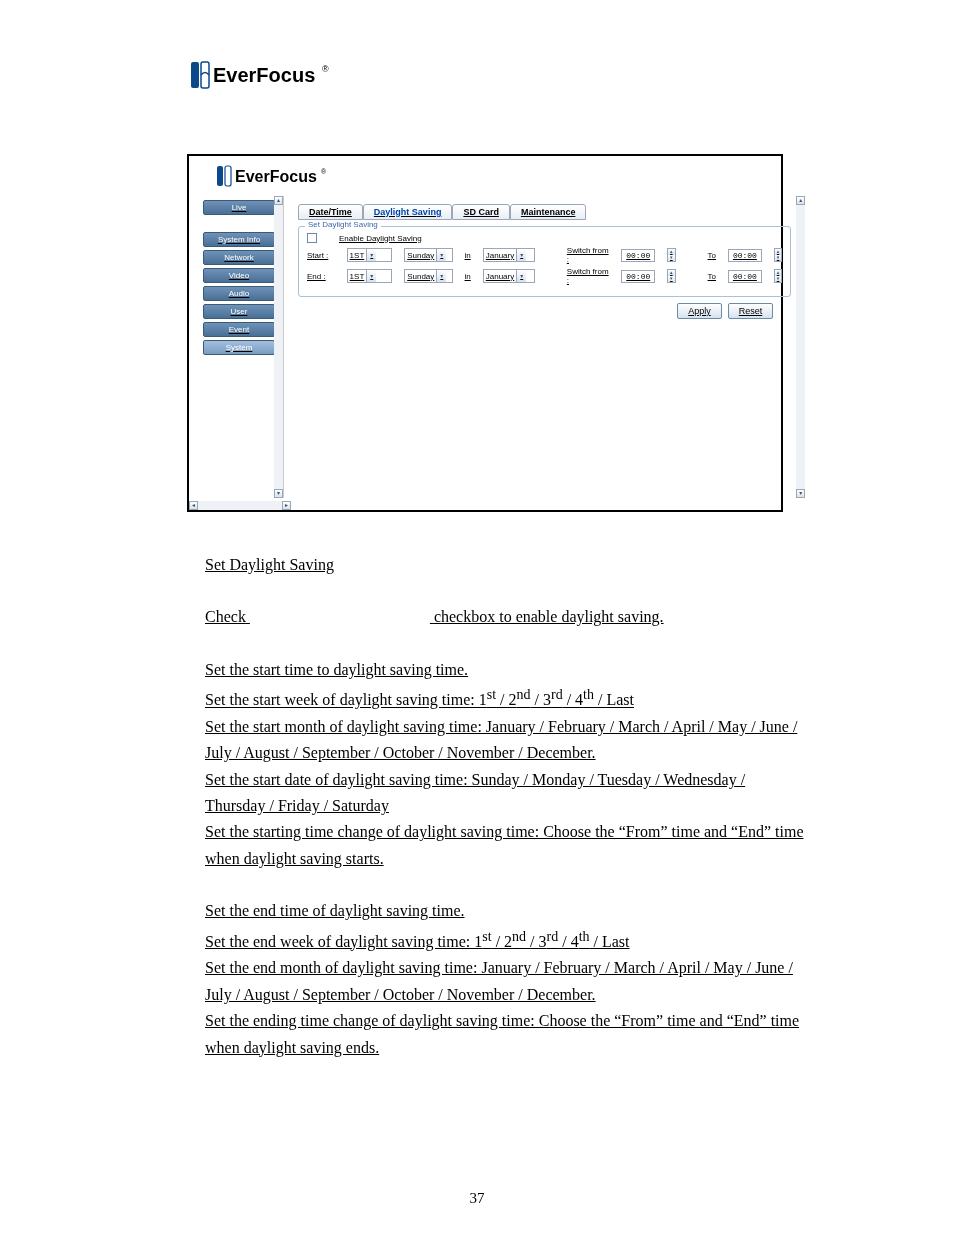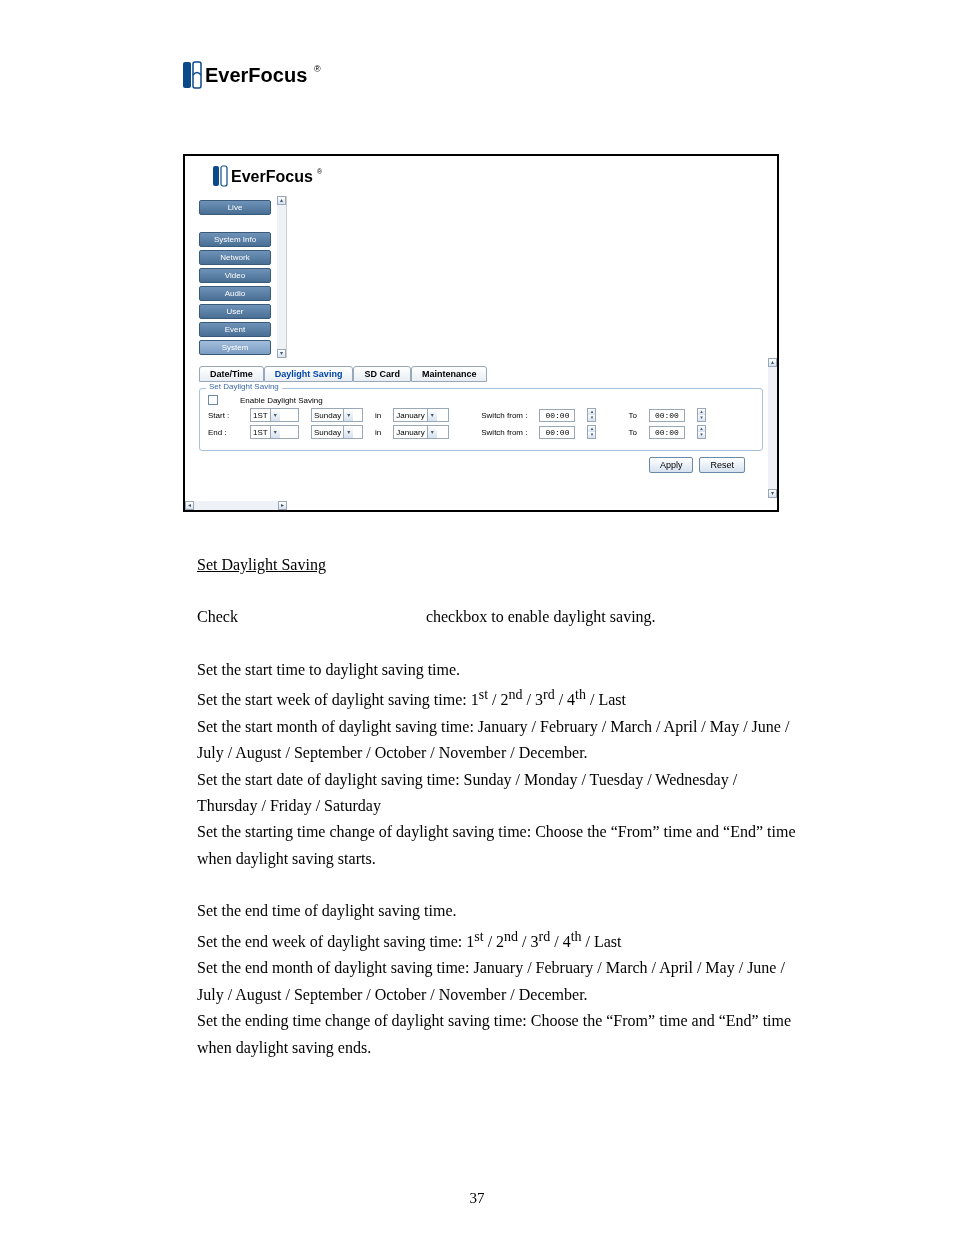--- a/index.html
+++ b/index.html
@@ -6,21 +6,22 @@
     body {
       width: 954px;
       height: 1235px;
       background: #fff;
       font-family: "Times New Roman", serif;
       font-size: 16px;
       color: #000;
       position: relative;
     }
     .page {
-      padding: 60px 0 0 8px;
+      padding: 60px 0 0 16px;
+      text-decoration: underline;
     }
     .logo-top {
       margin-left: 175px;
       margin-bottom: 60px;
     }
     .logo-top svg { width: 165px; height: 30px; }
     .app-frame {
       margin: 0 auto;
       width: 596px;
       height: 358px;
@@ -32,21 +33,20 @@
       color: #000;
     }
     .app-header {
       height: 40px;
       padding: 8px 0 0 28px;
     }
     .app-header svg { width: 130px; height: 24px; }
     .app-body {
       display: flex;
       height: 302px;
-      flex-direction: column;
     }
     .sidebar-outer {
       width: 102px;
       position: relative;
       border-right: 1px solid #ccc;
     }
     .sidebar-scroll {
       position: absolute;
       right: 0;
       top: 0;

